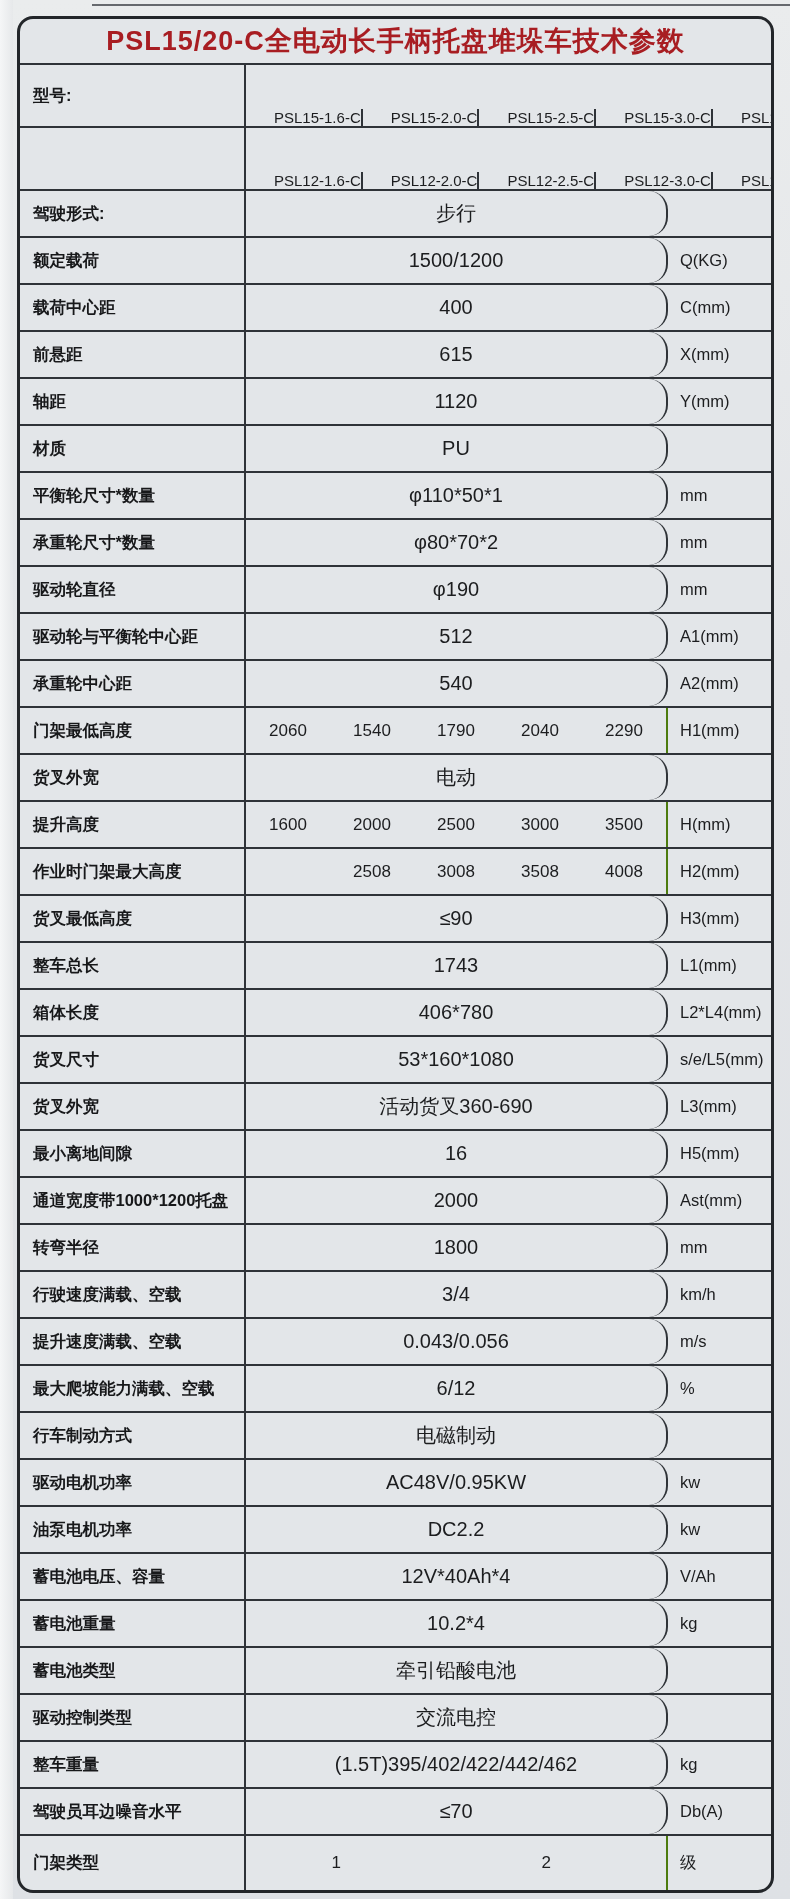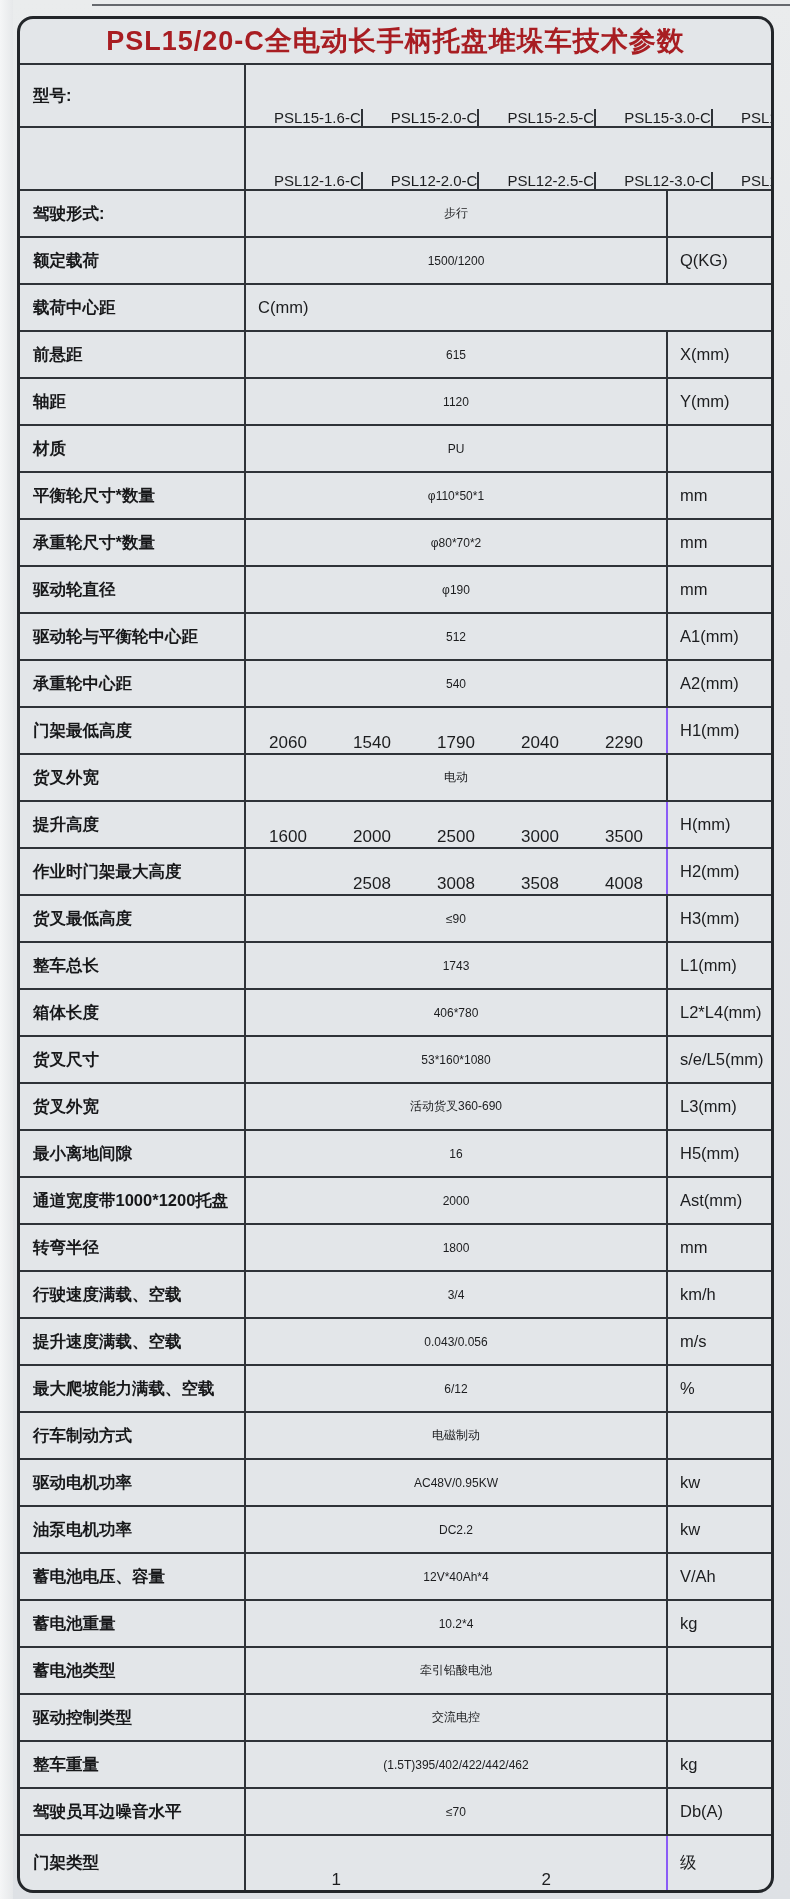--- a/index.html
+++ b/index.html
@@ -79,29 +79,29 @@
     border-right: 2px solid #2f3338;
     white-space: nowrap;
     margin-top: 44px;
   }
   .mcell:last-child { border-right: none; }
   .val {
     flex: 1;
     display: flex;
     align-items: center;
     justify-content: center;
-    font-size: 12px;
+    font-size: 20px;
     color: #1c1d1f;
     border-right: 2px solid #2f3338;
+    border-radius: 19px;
   }
   .slots {
     flex: 1;
     display: flex;
-    border-right: 2px solid #8b5cf6;
-    align-items: flex-end;
+    border-right: 2px solid #4d7c0f;
   }
   .slot {
     flex: 1;
     display: flex;
     align-items: center;
     justify-content: center;
     font-size: 17px;
     color: #1c1d1f;
   }
   .slot-a {
@@ -162,20 +162,21 @@
           <div class="val">步行</div>
           <div class="unit"></div>
         </div>
         <div class="row single">
           <div class="lbl">额定载荷</div>
           <div class="val">1500/1200</div>
           <div class="unit">Q(KG)</div>
         </div>
         <div class="row single">
           <div class="lbl">载荷中心距</div>
+          <div class="val">400</div>
           <div class="unit">C(mm)</div>
         </div>
         <div class="row single">
           <div class="lbl">前悬距</div>
           <div class="val">615</div>
           <div class="unit">X(mm)</div>
         </div>
         <div class="row single">
           <div class="lbl">轴距</div>
           <div class="val">1120</div>

